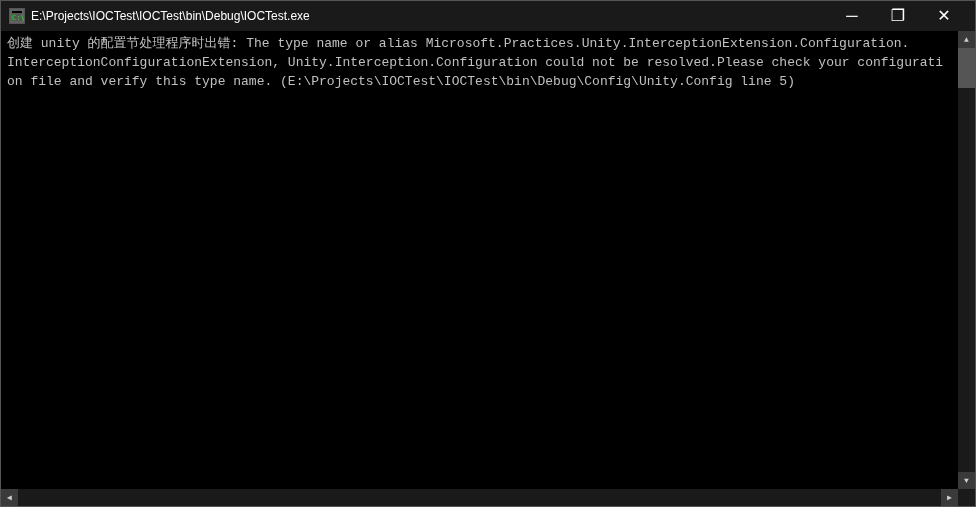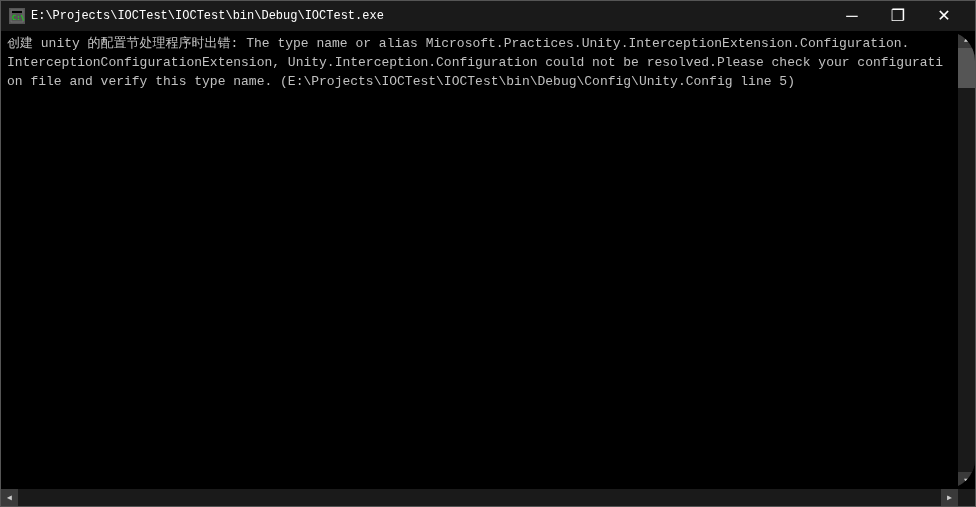--- a/index.html
+++ b/index.html
@@ -47,21 +47,21 @@
 
     .title-bar-icon svg {
       width: 14px;
       height: 14px;
     }
 
     .title-bar-text {
       flex: 1;
       color: #fff;
       font-size: 12px;
-      font-family: Liberation Mono, monospace;
+      font-family: Liberation Sans, sans-serif;
       white-space: nowrap;
       overflow: hidden;
       text-overflow: ellipsis;
     }
 
     .title-bar-controls {
       display: flex;
       align-items: center;
       height: 100%;
     }
@@ -79,21 +79,20 @@
       justify-content: center;
       font-family: 'Segoe UI', Arial, sans-serif;
       line-height: 1;
     }
 
     .scrollbar-container {
       position: relative;
       display: flex;
       flex: 1;
       overflow: hidden;
-      border-radius: 30px;
     }
 
     .console-text {
       flex: 1;
       background: #000;
       color: #c0c0c0;
       font-size: 13px;
       font-family: 'Consolas', 'Courier New', monospace;
       padding: 4px 4px 4px 6px;
       overflow: hidden;

